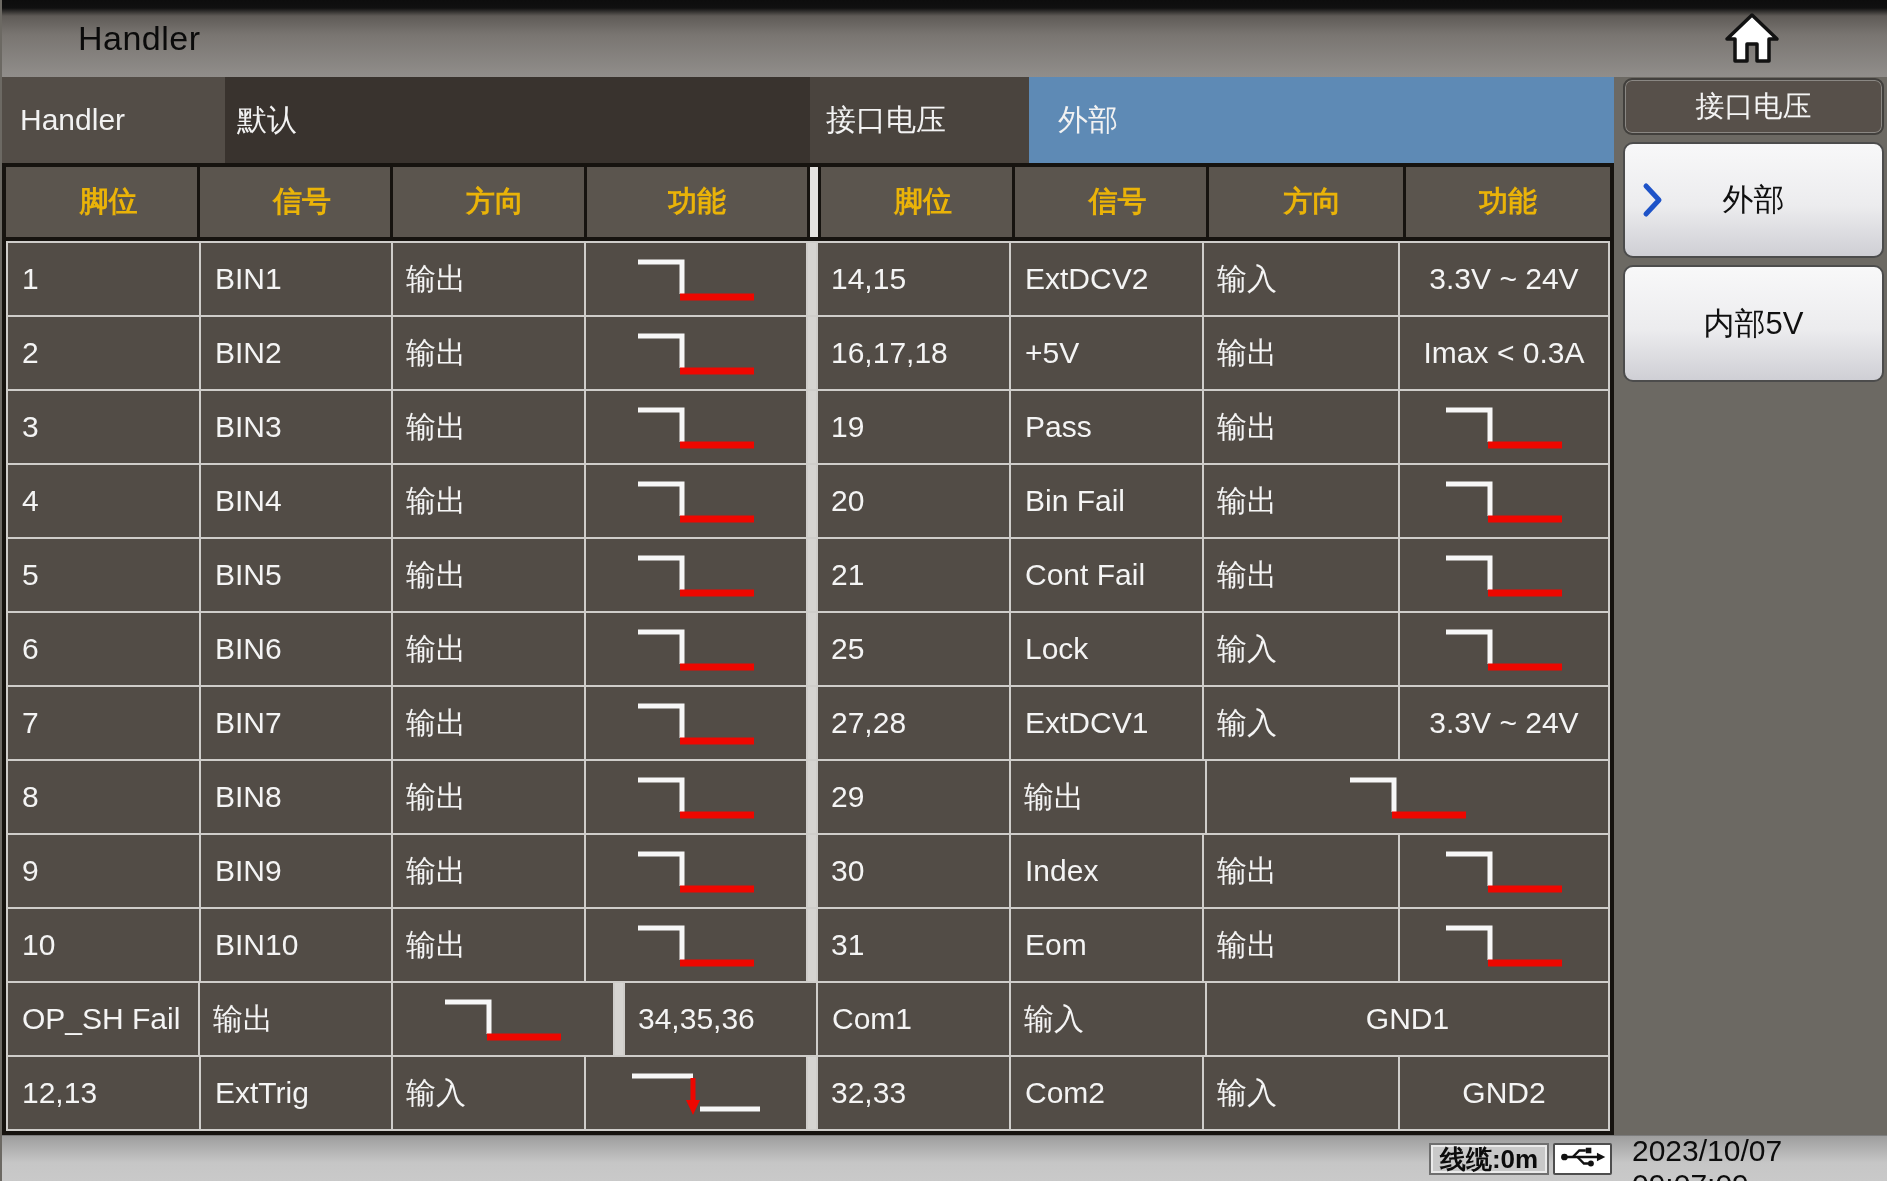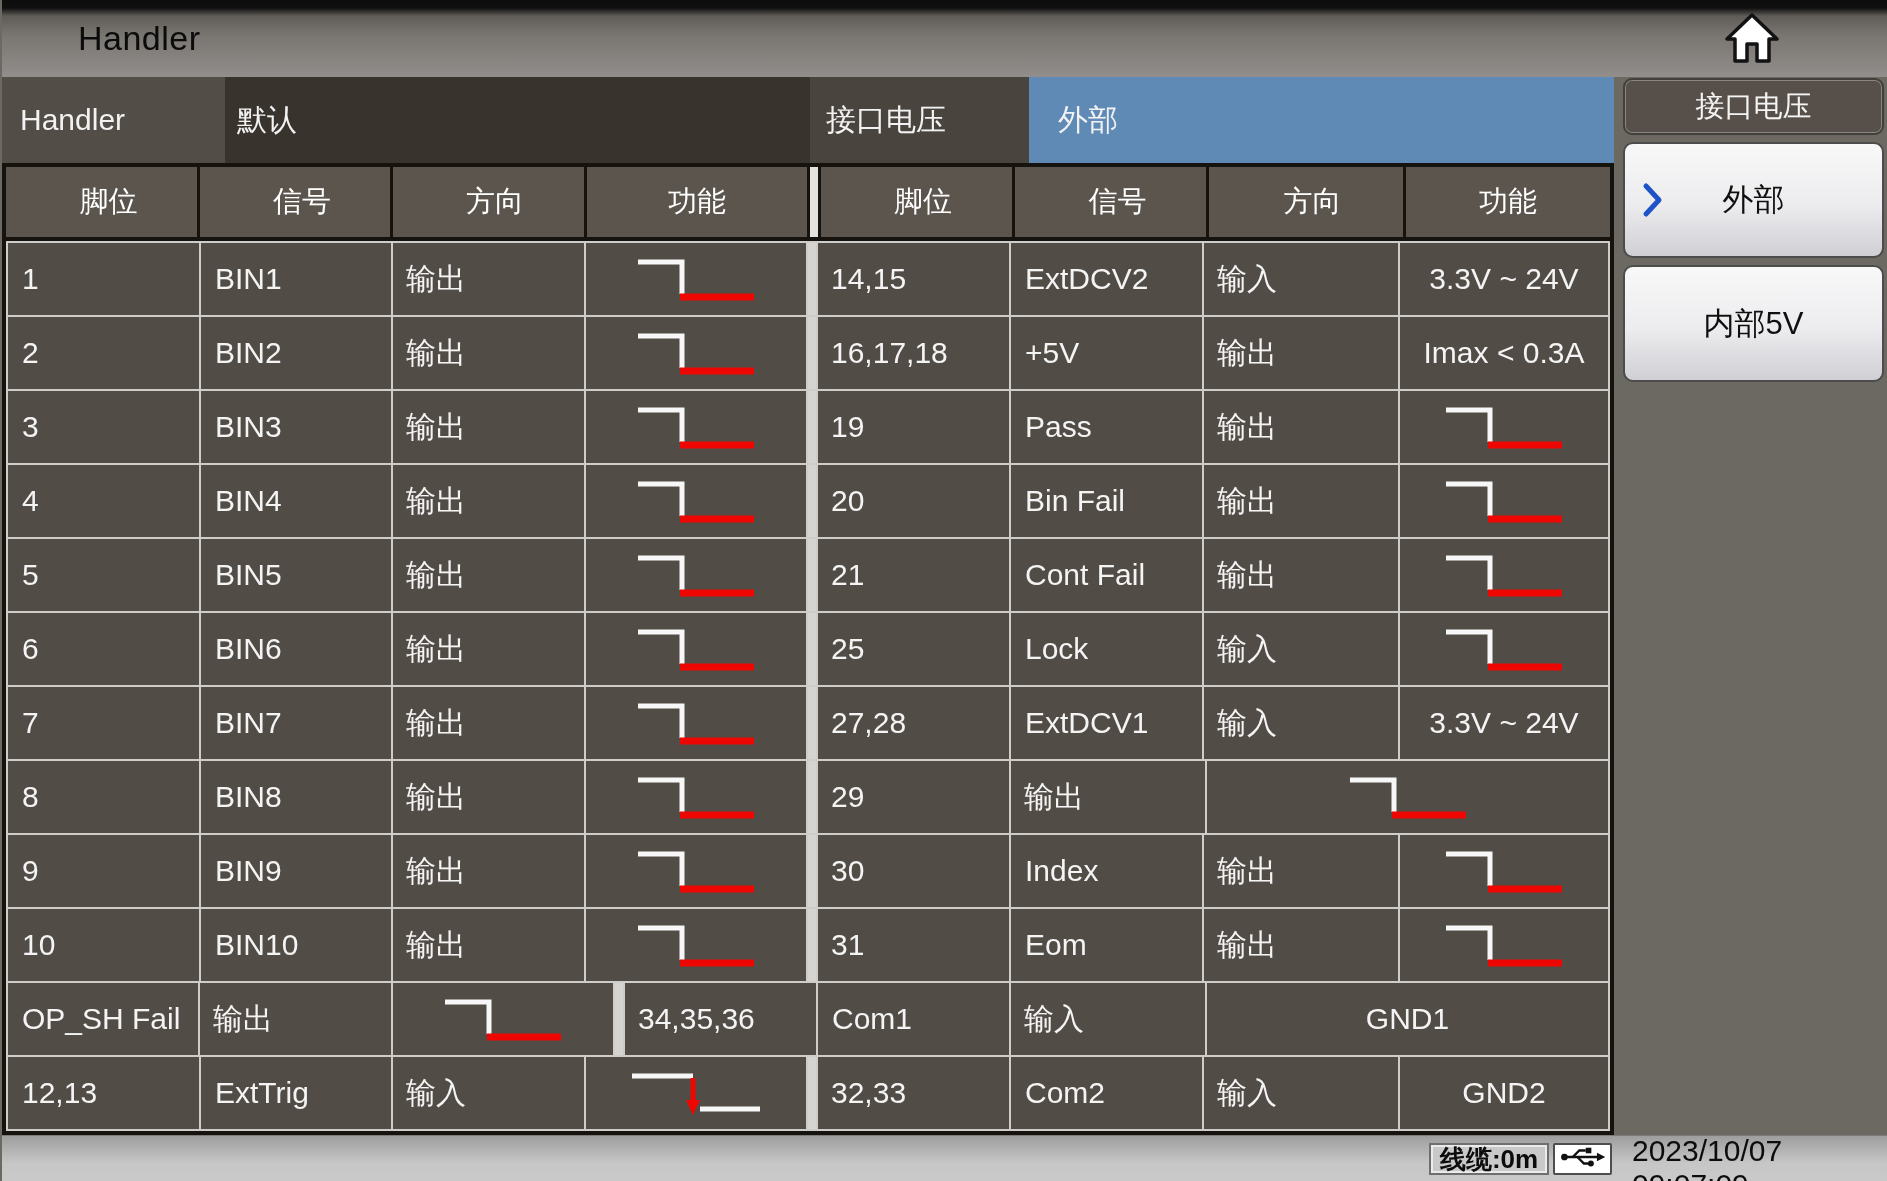--- a/index.html
+++ b/index.html
@@ -42,21 +42,21 @@
   .side-btn.b1 { top:65px; }
   .side-btn.b2 { top:188px; height:117px; }
   .side-btn .chev { position:absolute; left:16px; top:50%; transform:translateY(-50%); width:24px; height:36px; }
 
   
   .handler-table {
     position:absolute; left:0; top:163px; width:1612px; height:972px;
     background:#16130f; padding:4px; display:flex; flex-direction:column;
   }
   .thead { flex:none; height:70px; display:flex; gap:3px; background:transparent; }
-  .thead .cell { background:#5b554e; color:#ffffff; font-size:29px; display:flex; align-items:center; justify-content:center; }
+  .thead .cell { background:#5b554e; color:#eab308; font-size:29px; display:flex; align-items:center; justify-content:center;font-weight:bold; }
   .tbody { flex:1; margin-top:4px; background:#cfcdca; border:2px solid #cfcdca; display:flex; flex-direction:column; gap:2px; }
   .trow { flex:1; display:flex; gap:2px; }
   .trow .cell { background:#524c46; color:#f4f4f4; font-size:30px; display:flex; align-items:center; overflow:hidden; white-space:nowrap; }
   .cell.c-pin { width:191px; flex:none; padding-left:14px; }
   .cell.c-sig { width:190px; flex:none; padding-left:14px; }
   .cell.c-dir { width:191px; flex:none; padding-left:13px; }
   .cell.c-fun { width:220px; flex:none; justify-content:center; padding:0; }
   .cell.c-pin2 { width:191px; flex:none; padding-left:13px; }
   .cell.c-sig2 { width:191px; flex:none; padding-left:14px; }
   .cell.c-dir2 { width:194px; flex:none; padding-left:13px; }

